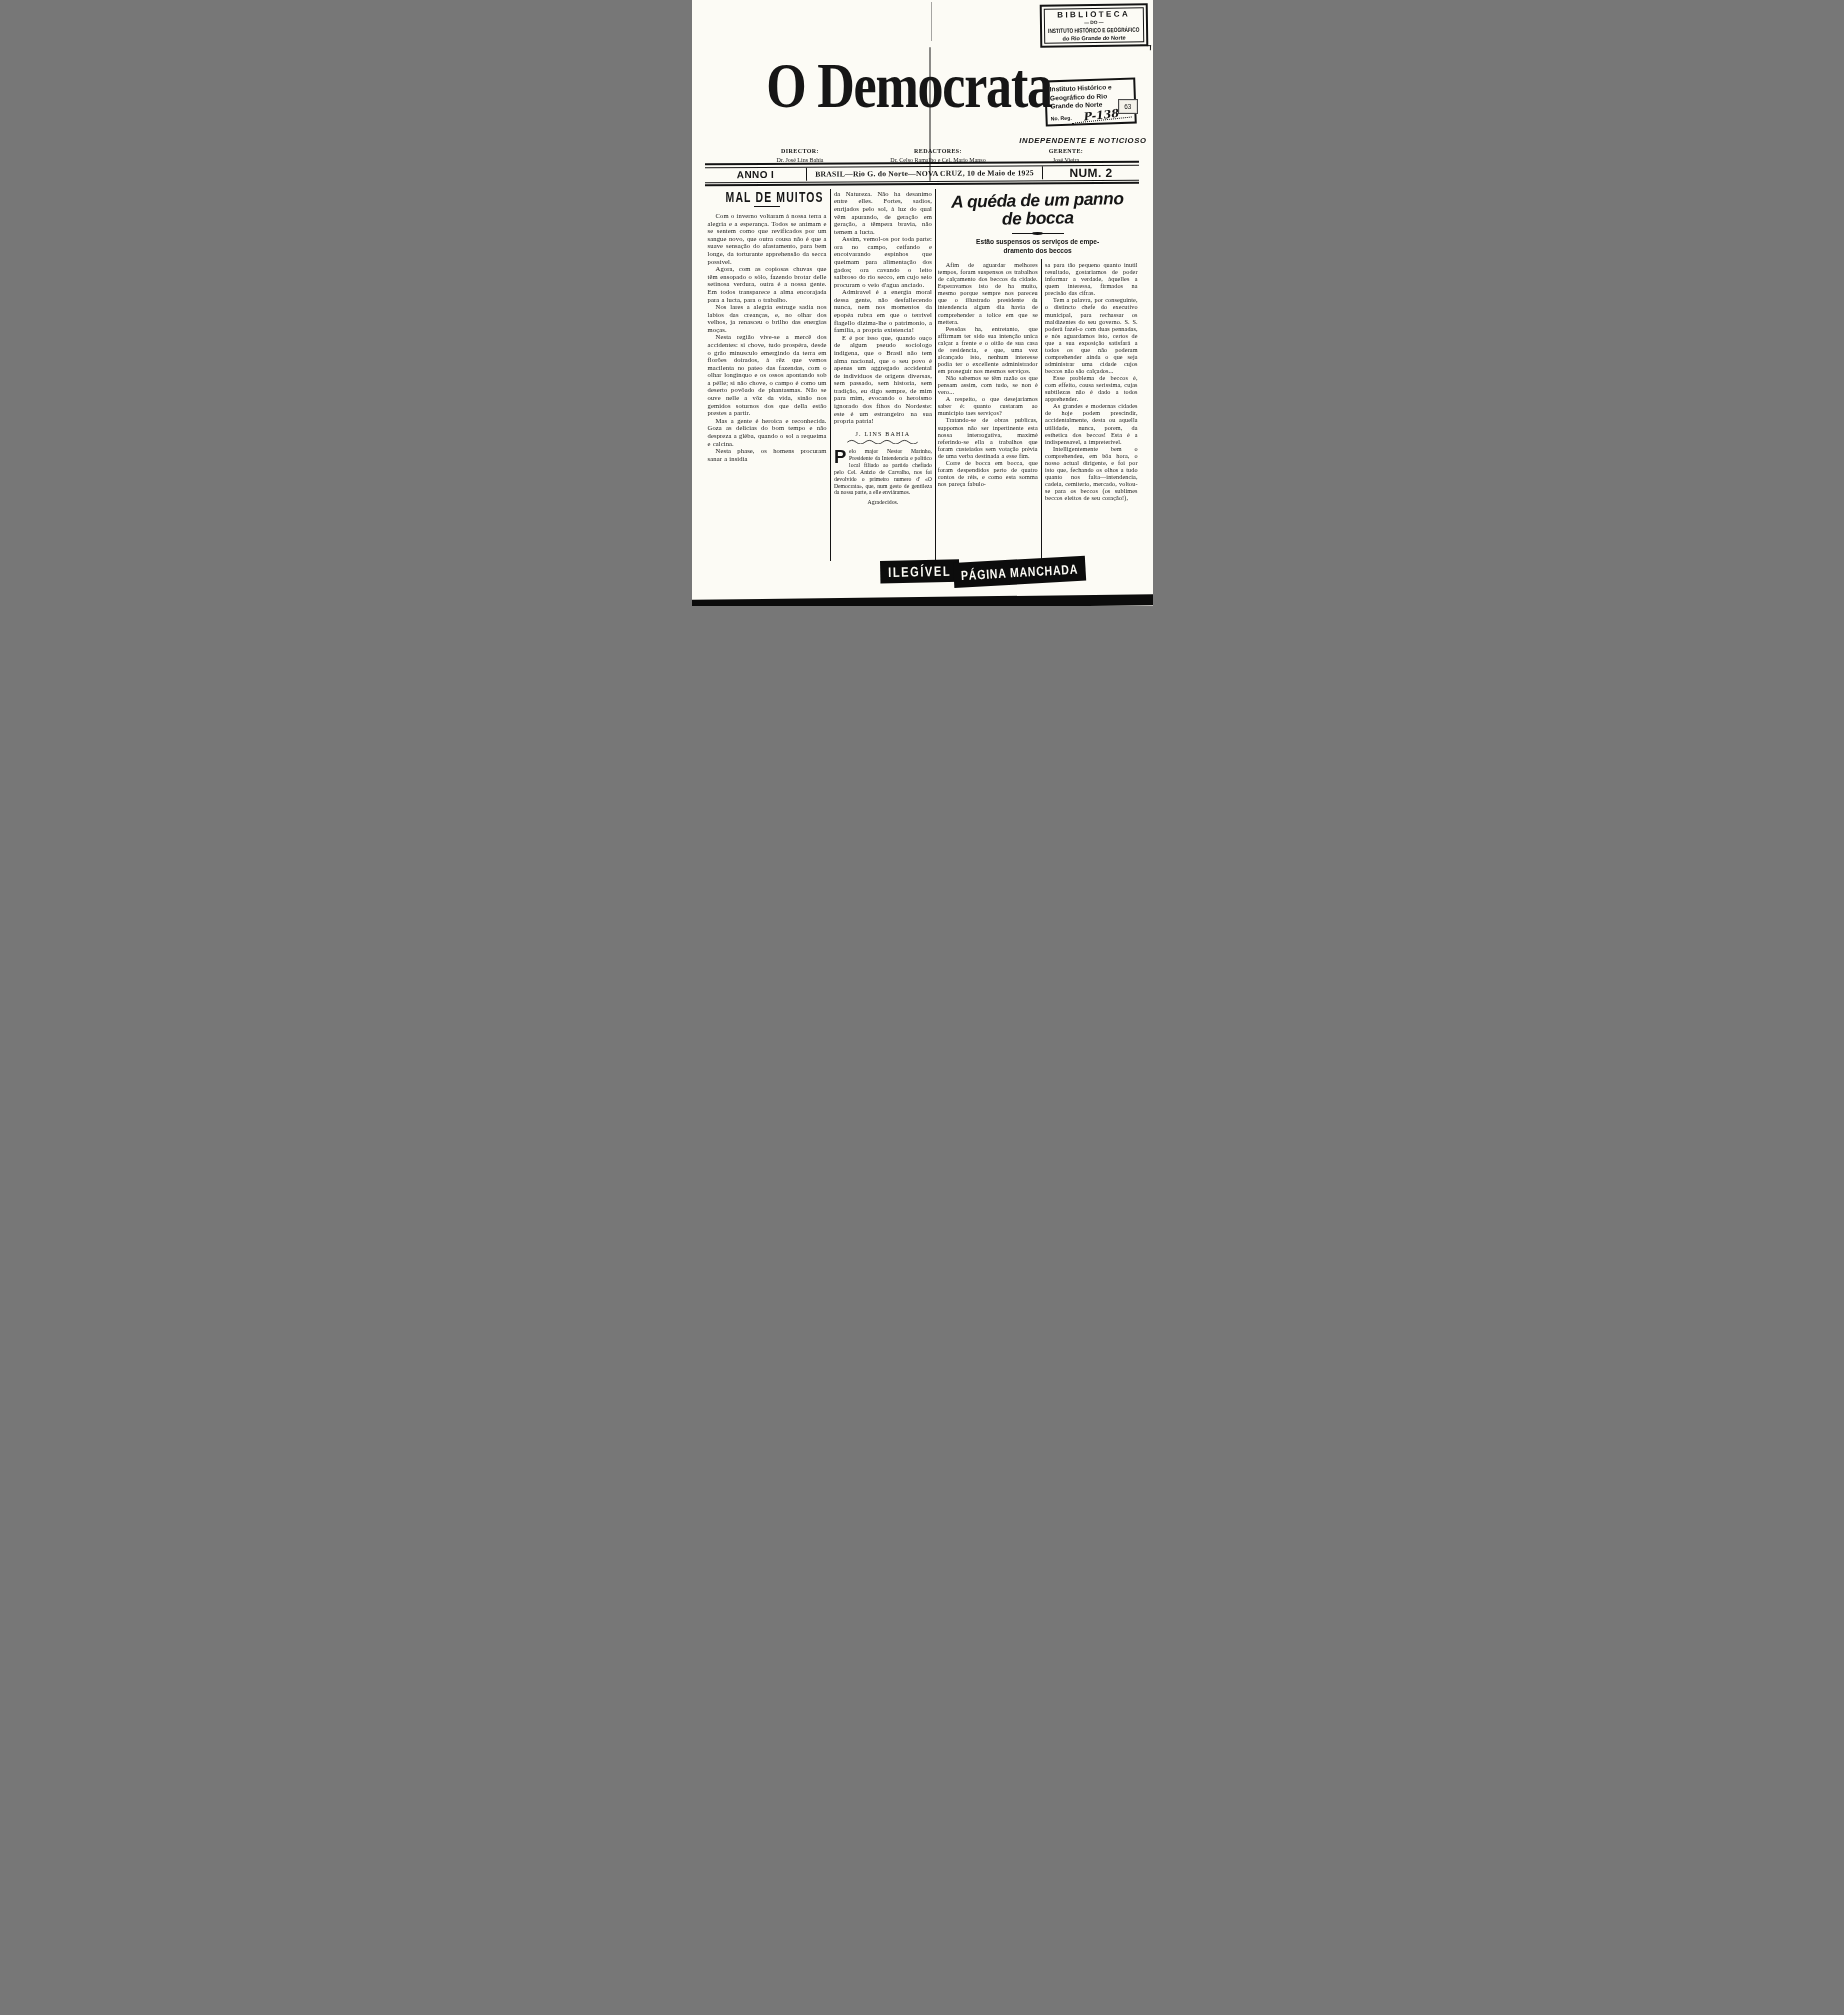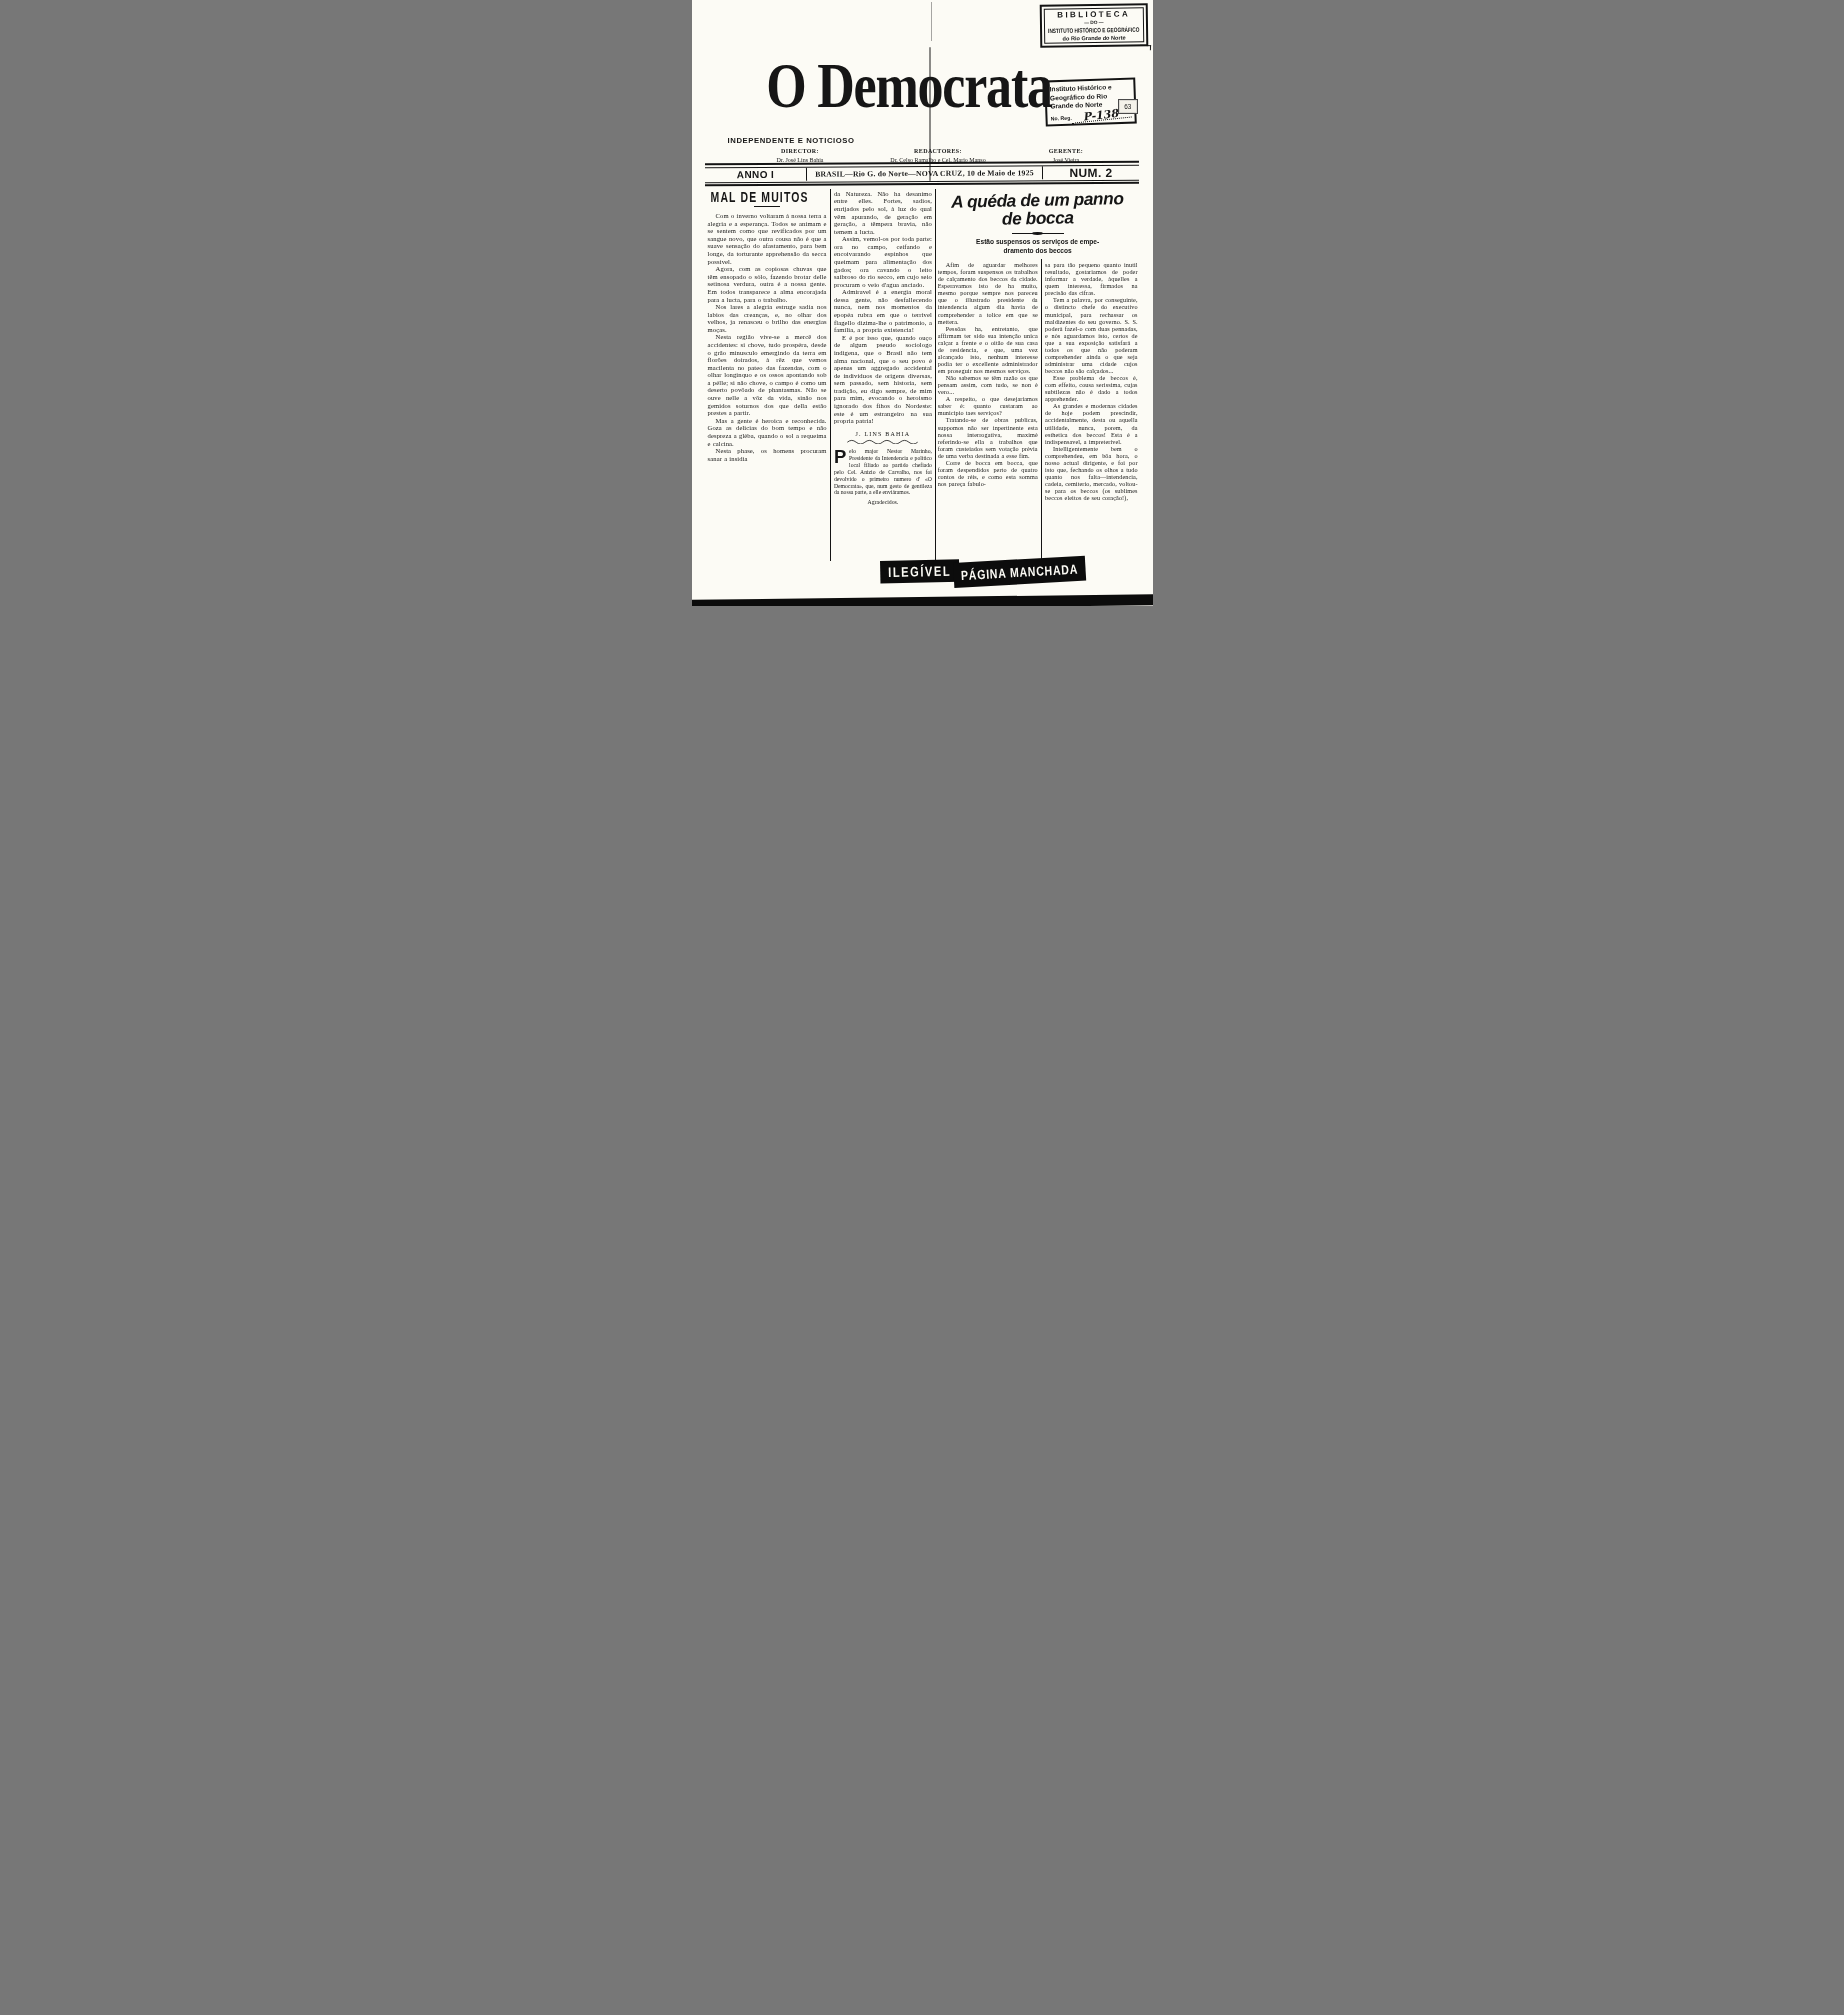--- a/index.html
+++ b/index.html
@@ -28,22 +28,22 @@
   .corner-mark{position:absolute;right:1.6px;top:45px;width:9.7px;height:3.6px;
     border-top:1.6px solid #141414;border-right:1.6px solid #141414;transform:rotate(3deg);}
 
   
   .masthead{position:absolute;left:20px;top:55px;width:395px;text-align:center;
     font-weight:bold;font-size:52px;line-height:1;letter-spacing:-1.2px;white-space:nowrap;
     transform:scaleY(1.22);transform-origin:center top;}
   .streak1{position:absolute;left:237px;top:47px;width:2.8px;height:134px;
     background:rgba(25,25,25,.5);filter:blur(0.4px);border-radius:1.2px;}
   .streak2{position:absolute;left:239px;top:2.4px;width:1.6px;height:39px;background:rgba(25,25,25,.38);}
-  .subtitle{position:absolute;left:36px;top:136px;width:419px;text-align:left;
-    font-family:"Liberation Sans",sans-serif;font-weight:bold;font-size:7.7px;letter-spacing:0.6px;}
+  .subtitle{position:absolute;left:36px;top:136px;width:419px;text-align:right;
+    font-family:"Liberation Sans",sans-serif;font-weight:bold;font-size:7.7px;letter-spacing:0.6px;font-style:italic;}
   .staff{position:absolute;top:147px;text-align:center;font-size:6px;line-height:1.45;}
   .staff .lbl{font-weight:bold;letter-spacing:0.4px;}
   .staff-dir{left:48px;width:121px;}
   .staff-red{left:166px;width:161px;}
   .staff-ger{left:322px;width:105px;}
 
   
   .hrule{position:absolute;left:13.7px;width:434px;background:#141414;transform:rotate(-.35deg);}
   .r1{top:162px;height:2.4px;} .r2{top:166px;height:1px;}
   .r3{top:181px;height:1px;} .r4{top:183px;height:2.4px;}
@@ -60,21 +60,21 @@
   .vdiv{width:1px;background:#141414;}
   .col1{width:119px;padding:0.8px 3.2px 0 2.4px;}
   .col2{width:98px;padding:0.8px 3.2px 0 3.2px;}
   .right-sec{flex:1;display:flex;flex-direction:column;}
   .para{margin:0;text-align:justify;text-indent:8px;word-spacing:0.4px;letter-spacing:0.1px;}
   .col1 .para,.col2 .para{font-size:6.6px;line-height:1.15;}
   .col3 .para,.col4 .para{font-size:6.2px;line-height:1.14;}
   .col2 .para:first-child{text-indent:0;}
   .col4 .para:first-child{text-indent:0;}
 
-  .article-title{text-align:left;margin:0.8px 0 4.8px;}
+  .article-title{text-align:right;margin:0.8px 0 4.8px;}
   .article-title .t{display:inline-block;font-family:"Liberation Sans",sans-serif;font-weight:bold;
     font-size:11px;letter-spacing:1.2px;transform:scale(.95,1.3);transform-origin:center;white-space:nowrap;}
   .title-rule{width:26.6px;height:1.2px;background:#141414;margin:3.6px auto 0;}
 
   .signature{text-align:center;font-size:6px;letter-spacing:1.2px;margin:6.4px 0 1.6px;}
   .squiggle{display:block;margin:1.6px auto 4px;}
   .note{font-size:5.7px;}
   .note .drop{float:left;font-family:"Liberation Sans",sans-serif;font-weight:900;
     font-size:18.5px;line-height:.78;padding:2px 2.8px 0 0;}
   .note-text{text-align:justify;margin:0;line-height:1.2;}

